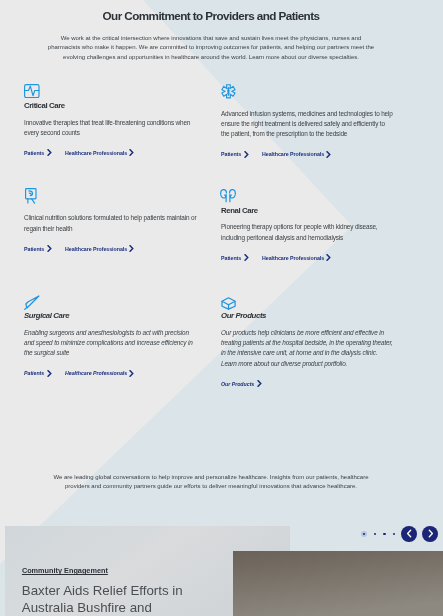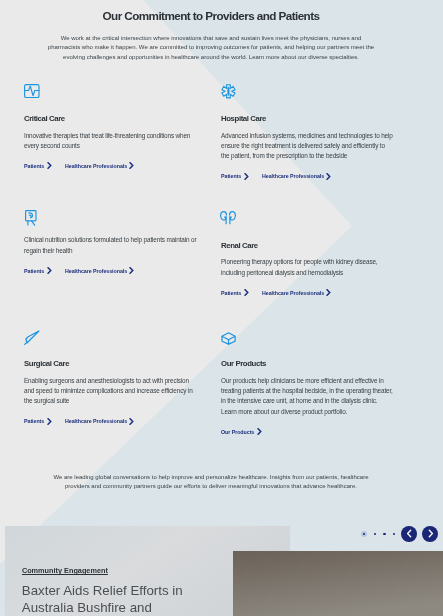--- a/index.html
+++ b/index.html
@@ -12,25 +12,25 @@
 
   
   .wrap{position:absolute;left:0;width:422px;}
 
   .h2{font-size:11.7px;font-weight:bold;color:#2c3237;text-align:center;letter-spacing:-0.57px;line-height:13px;}
   .intro{font-size:6px;line-height:9.9px;color:#3b4247;text-align:center;margin:0 auto;
          letter-spacing:0px;}
 
   .grid{display:grid;grid-template-columns:173px 173px;column-gap:24px;margin-left:24px;
         row-gap:31px;}
-  .grid>.card:nth-child(5),.grid>.card:nth-child(6){margin-top:1.8px;}
+  .grid>.card:nth-child(5),.grid>.card:nth-child(6){margin-top:1.8px;font-style:italic;}
   .card{position:relative;}
   .icobox{height:17px;line-height:0;position:relative;}
   .icobox .ico{position:absolute;}
-  .ctitle{font-size:7.8px;font-weight:bold;color:#2c3237;letter-spacing:-0.4px;margin-top:13px;
+  .ctitle{font-size:7.8px;font-weight:bold;color:#2c3237;letter-spacing:-0.4px;margin-top:0;
           line-height:9px;}
   .cbody{font-size:6.4px;line-height:10.4px;color:#3b4247;letter-spacing:-0.15px;margin-top:7.6px;}
   .links{display:flex;align-items:center;margin-top:11px;}
   .lk{font-size:5.3px;font-weight:bold;color:#1b2f7d;display:inline-flex;align-items:center;
       text-decoration:none;letter-spacing:-0.05px;white-space:nowrap;}
   .links .lk+.lk{margin-left:13.5px;}
   .lk svg{margin-left:2.3px;}
 
   
   .carousel-nav{position:absolute;left:360.9px;top:525.9px;width:82px;height:15.8px;display:flex;
@@ -89,21 +89,20 @@
           </div>
         </div>
         <div class="card">
           <div class="icobox">
             <svg class="ico" style="left:-0.1px;top:0px" width="14.9" height="14.7" viewBox="0 0 14.7 14.0" fill="none" stroke="#1e95e0" stroke-width="1.1" stroke-linecap="round" stroke-linejoin="round">
               <path d="M9.25 0.55 L 5.45 0.55 L 5.70 4.15 L 2.71 2.13 L 0.81 5.42 L 4.06 7.00 L 0.81 8.58 L 2.71 11.87 L 5.70 9.85 L 5.45 13.45 L 9.25 13.45 L 9.00 9.85 L 11.99 11.87 L 13.89 8.58 L 10.64 7.00 L 13.89 5.42 L 11.99 2.13 L 9.00 4.15 Z"></path>
               <path d="M7.35 3.2v7.6"></path>
               <path d="M6.6 4.5h1.5M6.6 6.0h1.5M6.6 7.5h1.5M6.6 9.0h1.5"></path>
             </svg>
           </div>
-    <div class="ctitle">Hospital Care</div>
     <div class="cbody">Advanced infusion systems, medicines and technologies to help ensure the right treatment is delivered safely and efficiently to the patient, from the prescription to the bedside</div>
     <div class="links">
             <a class="lk" href="#">Patients<svg width="5" height="7" viewBox="0 0 6 9" fill="none" stroke="#1b2f7d" stroke-width="1.9" stroke-linecap="square">
                 <path d="M1.2 1 4.6 4.5 1.2 8"></path>
               </svg></a>
             <a class="lk" href="#">Healthcare Professionals<svg width="5" height="7" viewBox="0 0 6 9" fill="none" stroke="#1b2f7d" stroke-width="1.9" stroke-linecap="square">
                 <path d="M1.2 1 4.6 4.5 1.2 8"></path>
               </svg></a>
           </div>
         </div>

